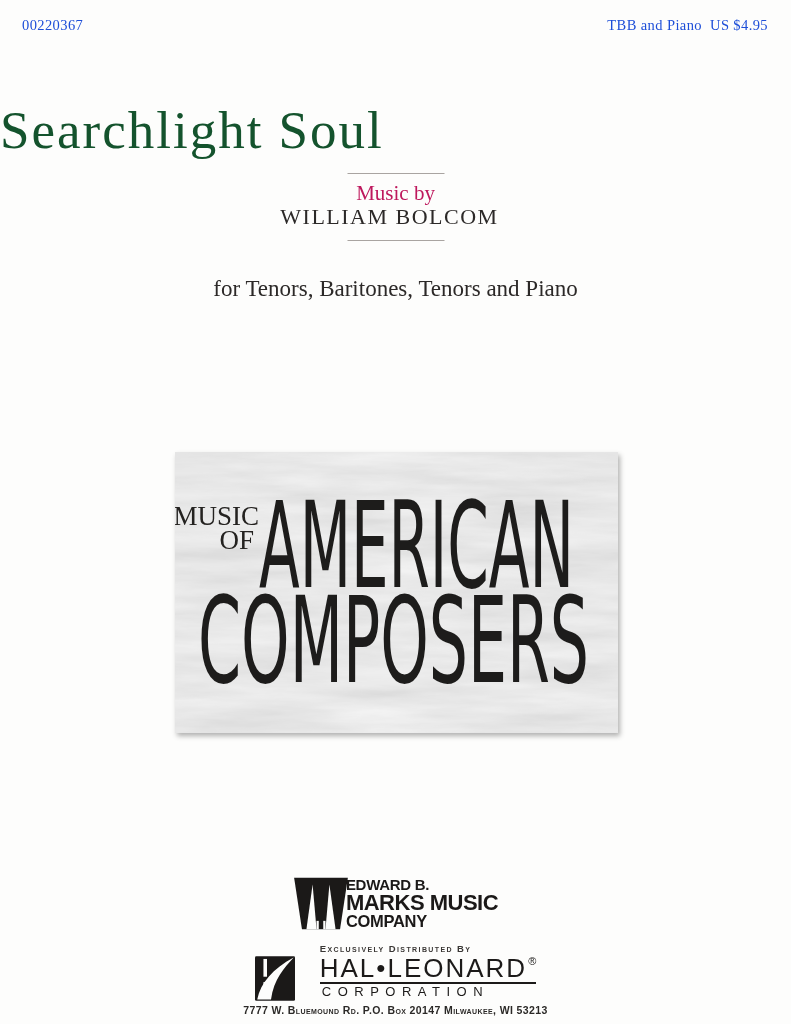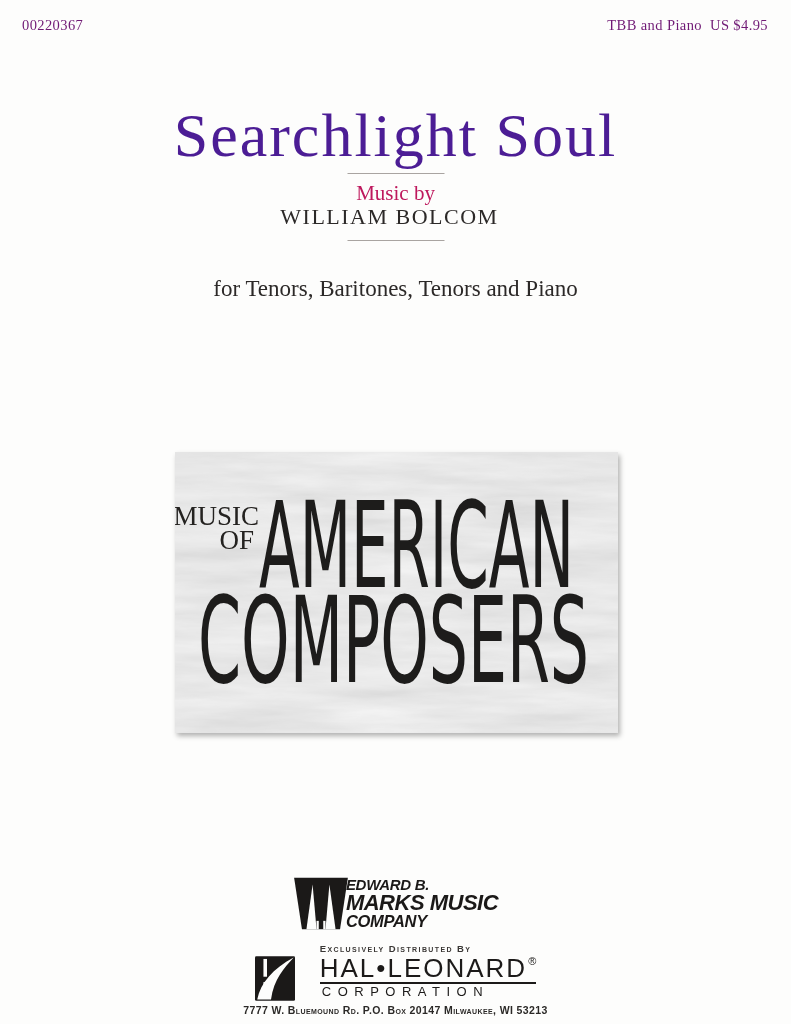--- a/index.html
+++ b/index.html
@@ -7,44 +7,43 @@
     position:relative;
     width:791px;height:1024px;
     margin:0 auto;
     background:#fdfdfc;
     overflow:hidden;
     font-family:"Liberation Serif", serif;
     color:#262322;
   }
   
   .meta-row{position:absolute;top:17px;left:22px;right:23px;display:flex;justify-content:space-between;}
-  .meta-row span{font-size:14.5px;color:#701a75;letter-spacing:.4px;white-space:pre;}
+  .meta-row span{font-size:14.5px;color:#1d4ed8;letter-spacing:.4px;white-space:pre;}
   
   .title{
     position:absolute;top:103px;left:0;right:0;
-    text-align:center;
-    font-size:62px;line-height:1.05;
-    letter-spacing:2px;color:#4c1d95;
+    font-size:53px;line-height:1.05;
+    letter-spacing:2px;color:#14532d;
   }
   .rule{position:absolute;left:50%;transform:translateX(-50%);width:97px;height:1px;background:#a9a4a1;}
   .rule-1{top:173px;}
   .rule-2{top:240px;}
   .credit-prefix{position:absolute;top:181px;left:0;right:0;text-align:center;font-size:21px;color:#be185d;}
   .composer{position:absolute;top:204px;left:0;right:12px;text-align:center;font-size:22px;letter-spacing:1.5px;color:#2c2928;}
   .desc1{position:absolute;top:249px;left:0;right:0;text-align:center;font-size:23px;color:#2c2928;}
   .desc2{position:absolute;top:276px;left:0;right:0;text-align:center;font-size:23px;color:#2c2928;}
   
   .plaque{
     position:absolute;left:175px;top:452px;width:443px;height:281px;
     box-shadow:2px 3px 5px rgba(0,0,0,.30);
     background:#c8c8c8;
   }
   .plaque svg{display:block;}
   
-  .publisher{position:absolute;top:877px;left:0;right:0;display:flex;justify-content:center;align-items:flex-start;font-style:italic;}
+  .publisher{position:absolute;top:877px;left:0;right:0;display:flex;justify-content:center;align-items:flex-start;}
   .pub-m{width:56px;height:53px;flex:0 0 auto;margin-right:-3px;}
   .pub-text{display:flex;flex-direction:column;align-items:flex-start;
     font-family:"Liberation Sans", sans-serif;font-weight:700;color:#1b1918;}
   .pub-line1{font-size:15px;line-height:15px;letter-spacing:-.3px;}
   .pub-line2{font-size:22px;line-height:21px;letter-spacing:-.5px;}
   .pub-line3{font-size:16.5px;line-height:17px;letter-spacing:-.3px;}
   
   .distributor{position:absolute;top:943px;left:0;right:0;display:flex;flex-direction:column;align-items:center;
     font-family:"Liberation Sans", sans-serif;color:#1c1a19;}
   .tagline{font-size:9.5px;font-weight:700;font-variant:small-caps;letter-spacing:1.4px;color:#3a3735;}

